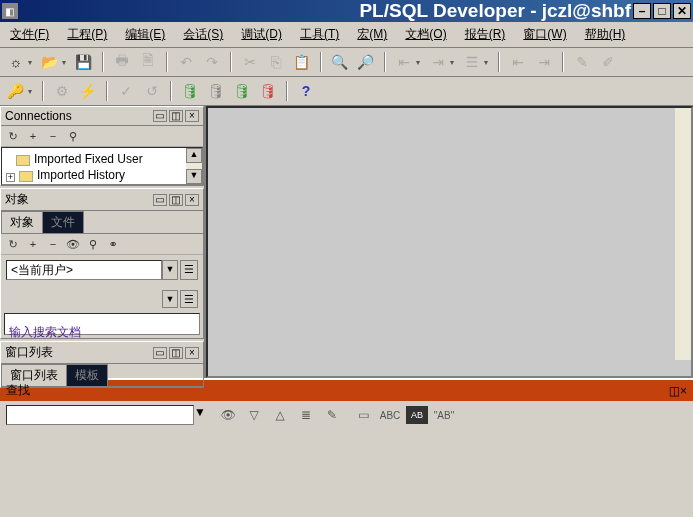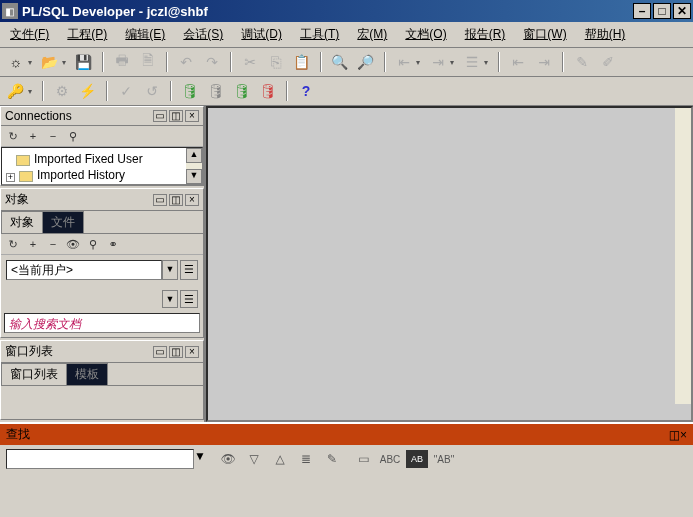--- a/index.html
+++ b/index.html
@@ -23,23 +23,24 @@
   }
   .titlebar .app-icon {
     width: 16px; height: 16px;
     background: #888;
     margin-right: 4px;
     display: inline-flex; align-items: center; justify-content: center;
     font-size: 10px;
   }
   .titlebar .title {
     font-weight: bold;
-    font-size: 13px;
+    font-size: 19px;
     flex: 1;
     font-family: Tahoma, Arial, sans-serif;
+    text-align: right;
   }
   .titlebar .winbtn {
     width: 18px; height: 16px;
     background: #d4d0c8;
     border: 1px solid #000;
     margin-left: 2px;
     display: inline-flex; align-items: center; justify-content: center;
     color: #000;
     font-weight: bold;
     font-size: 12px;
@@ -80,21 +81,21 @@
     border: 1px solid transparent;
     font-size: 14px;
     color: #555;
   }
   .tbtn.disabled { color: #aaa; }
   .tbtn.color { color: #000; }
   .drop { width: 8px; margin-left: -2px; color: #555; font-size: 8px; }
   
   .main {
     display: flex;
-    height: 316px;
+    height: 272px;
   }
   .leftpanes {
     width: 206px;
     display: flex;
     flex-direction: column;
     border-right: 2px solid #808080;
     background: #d4d0c8;
   }
   .pane {
     border: 1px solid #808080;
@@ -206,23 +207,22 @@
     border: 1px solid #808080;
     margin-left: 2px;
     text-align: center;
     line-height: 16px;
     font-size: 11px;
   }
   .placeholder-row {
     margin: 0 3px 3px 3px;
     background: #fff;
     border: 1px inset #808080;
-    padding: 2px 4px;
-    color: #be185d;
-    font-style: italic;
+    padding: 10px 4px;
+    color: #4c1d95;
     height: 20px;
   }
   .editor {
     flex: 1;
     background: #cacaca;
     border: 2px inset #808080;
     position: relative;
   }
   .editor .vscroll {
     position: absolute; right: 0; top: 0; bottom: 16px;

